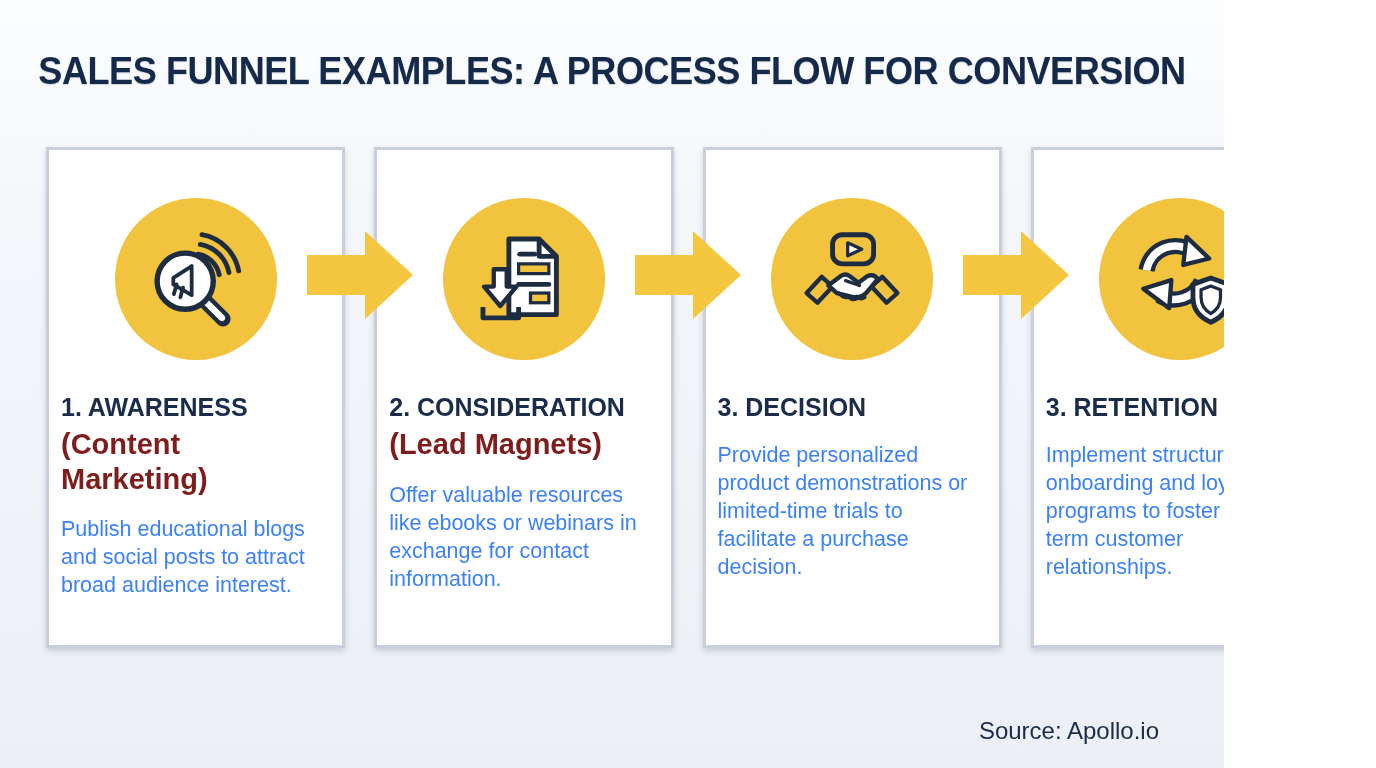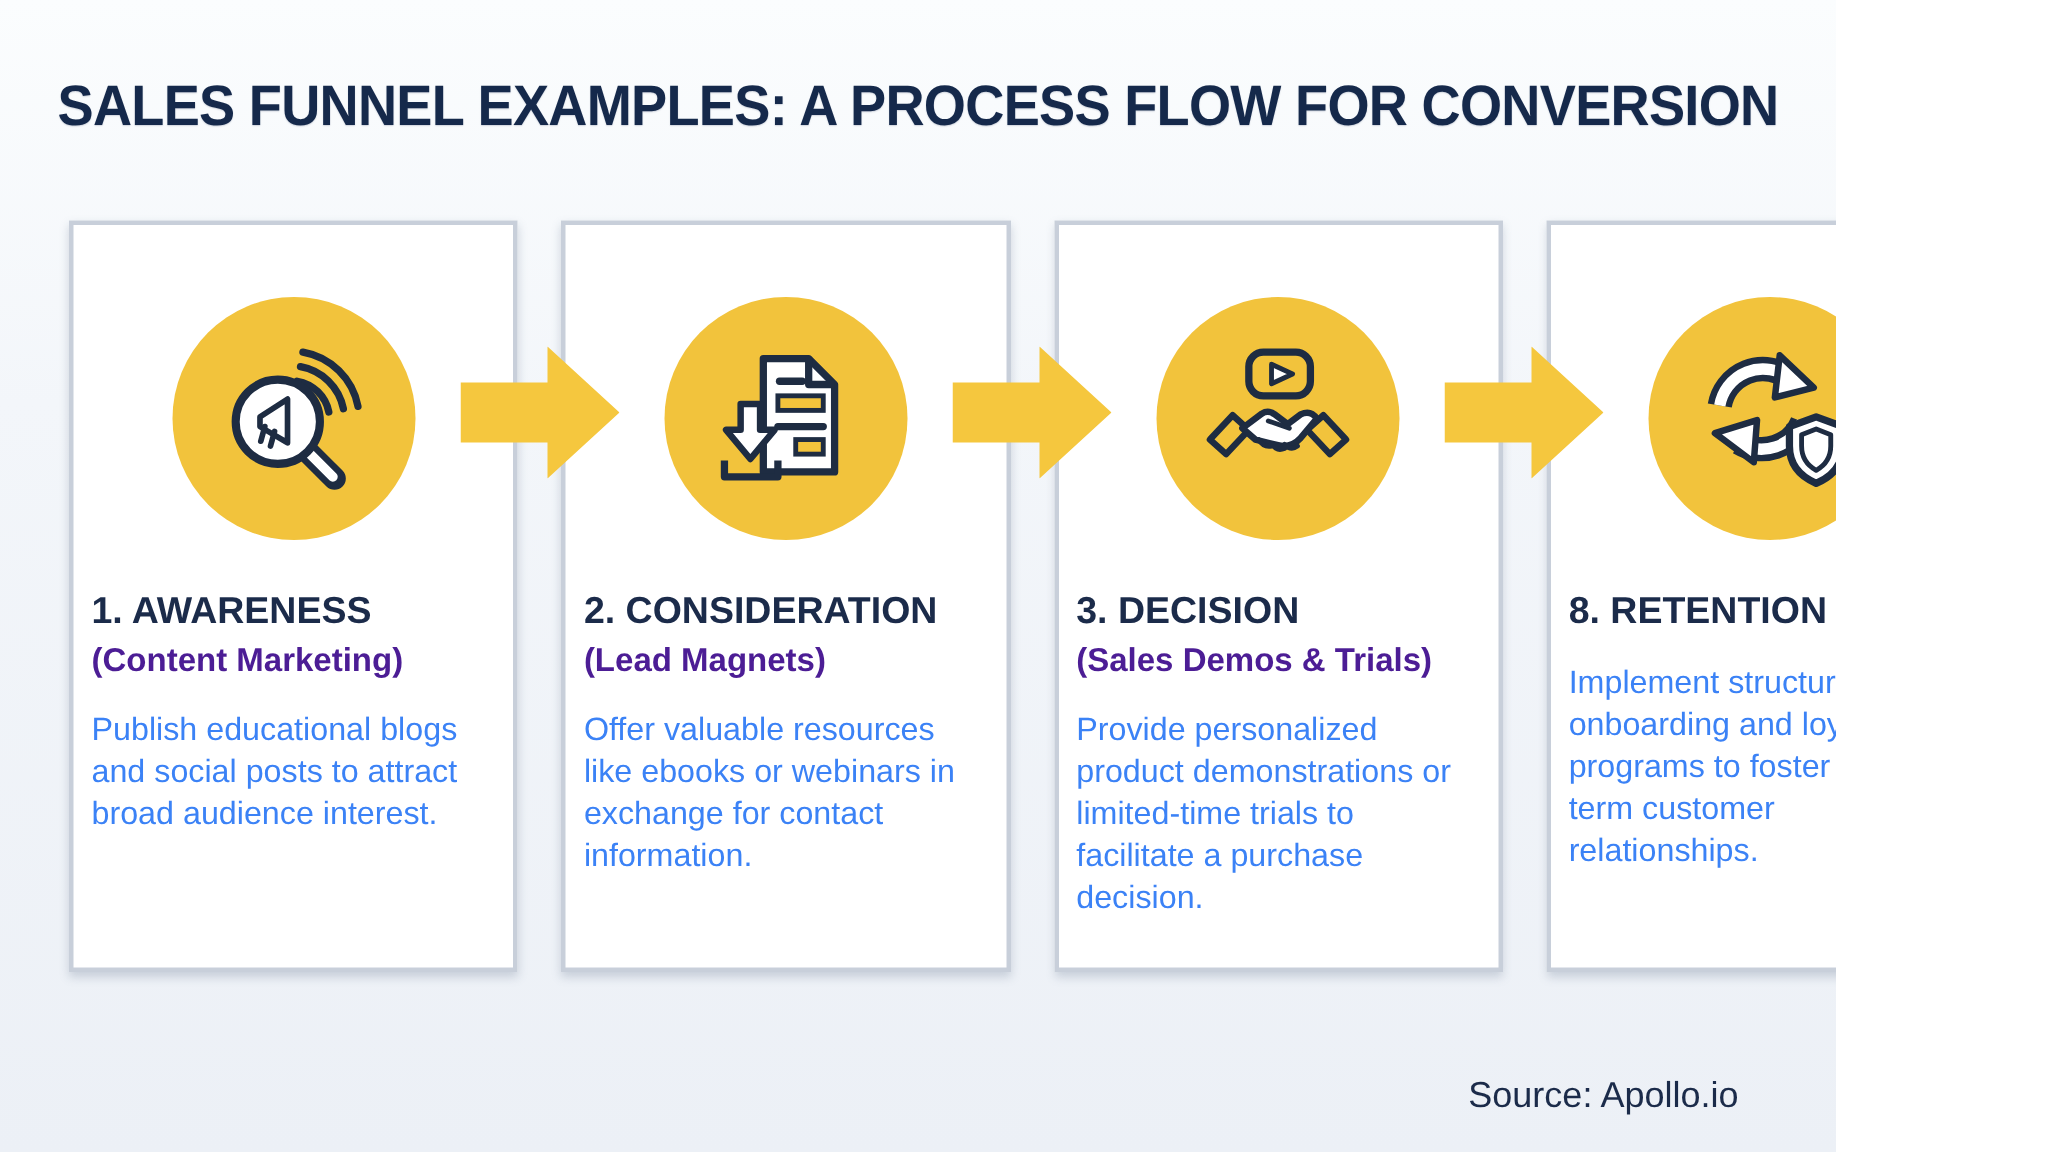--- a/index.html
+++ b/index.html
@@ -30,21 +30,21 @@
   .circle {
     width:162px; height:162px; border-radius:50%;
     background:#F2C33C; margin:0 auto;
     display:flex; align-items:center; justify-content:center;
   }
   .icon { width:108px; height:108px; display:block; }
   .stage-title {
     margin:33px 0 0; font-size:25px; font-weight:bold; color:#1B2B4A; line-height:1.15;
   }
   .stage-subtitle {
-    margin:5px 0 0; font-size:22px; font-weight:bold; color:#4c1d95; line-height:1.2;
+    margin:5px 0 0; font-size:29px; font-weight:bold; color:#7f1d1d; line-height:1.2;
   }
   .stage-desc {
     margin:19px auto 0; max-width:276px;
     font-size:21.5px; line-height:28px; color:#3b82f6;
   }
   .arrow { position:absolute; top:84px; width:106px; height:88px; }
   .arrow-1 { left:261px; }
   .arrow-2 { left:589px; }
   .arrow-3 { left:917px; }
   .source {
@@ -105,38 +105,37 @@
           <rect x="32" y="9" width="38" height="27" rx="9" fill="none" stroke="#1E2C42" stroke-width="4.5"></rect>
           <path d="M46 16.5 L59 22.5 L46 28.5 Z" fill="#ffffff" stroke="#1E2C42" stroke-width="3" stroke-linejoin="round"></path>
           <path d="M8 63 L22 48 L32 57 L18 72 Z" fill="#F2C33C" stroke="#1E2C42" stroke-width="4" stroke-linejoin="round"></path>
           <path d="M92 63 L78 48 L68 57 L82 72 Z" fill="#F2C33C" stroke="#1E2C42" stroke-width="4" stroke-linejoin="round"></path>
           <path d="M28 56 L40 47 Q44 44.5 48 47.5 L56 53.5 L64 47.5 Q70 44.5 74 50 L64 62 Q58 68.5 50 66.5 L36 63 Z" fill="#ffffff" stroke="#1E2C42" stroke-width="4" stroke-linejoin="round"></path>
           <path d="M44 51.5 L57 56" fill="none" stroke="#1E2C42" stroke-width="3" stroke-linecap="round"></path>
           <path d="M38 63 q3 5 8 4 M46 65.5 q3 5 8 3 M54 66 q4 4 8 1" fill="none" stroke="#1E2C42" stroke-width="3" stroke-linecap="round"></path>
         </svg>
       </div>
       <h2 class="stage-title">3. DECISION</h2>
-      <h3 class="stage-subtitle">(Sales Demos &amp; Trials)</h3>
       <p class="stage-desc">Provide personalized product demonstrations or limited-time trials to facilitate a purchase decision.</p>
     </div>
 
     <div class="card">
       <div class="circle">
         <svg class="icon" viewBox="0 0 100 100">
           <path d="M19 42 A27 27 0 0 1 62 25" fill="none" stroke="#1E2C42" stroke-width="15"></path>
           <path d="M19 42 A27 27 0 0 1 62 25" fill="none" stroke="#ffffff" stroke-width="7"></path>
           <polygon points="56,11 77,31 53,37" fill="#ffffff" stroke="#1E2C42" stroke-width="4" stroke-linejoin="round"></polygon>
           <path d="M70 52 A27 27 0 0 1 31 65" fill="none" stroke="#1E2C42" stroke-width="15"></path>
           <path d="M70 52 A27 27 0 0 1 31 65" fill="none" stroke="#ffffff" stroke-width="7"></path>
           <polygon points="40,77 16,59 42,51" fill="#ffffff" stroke="#1E2C42" stroke-width="4" stroke-linejoin="round"></polygon>
           <path d="M62 55 L78.5 49 L95 55 V67 Q95 83 78.5 90 Q62 83 62 67 Z" fill="#ffffff" stroke="#1E2C42" stroke-width="4.5" stroke-linejoin="round"></path>
           <path d="M69.5 60 L78.5 56.5 L87.5 60 V67 Q87.5 77 78.5 82 Q69.5 77 69.5 67 Z" fill="none" stroke="#1E2C42" stroke-width="3" stroke-linejoin="round"></path>
         </svg>
       </div>
-      <h2 class="stage-title">8. RETENTION</h2>
+      <h2 class="stage-title">3. RETENTION</h2>
       <p class="stage-desc">Implement structured onboarding and loyalty programs to foster long-term customer relationships.</p>
     </div>
 
     <svg class="arrow arrow-1" viewBox="0 0 106 88">
       <polygon points="0,24 58,24 58,0 106,44 58,88 58,64 0,64" fill="#F5C73E"></polygon>
     </svg>
     <svg class="arrow arrow-2" viewBox="0 0 106 88">
       <polygon points="0,24 58,24 58,0 106,44 58,88 58,64 0,64" fill="#F5C73E"></polygon>
     </svg>
     <svg class="arrow arrow-3" viewBox="0 0 106 88">

